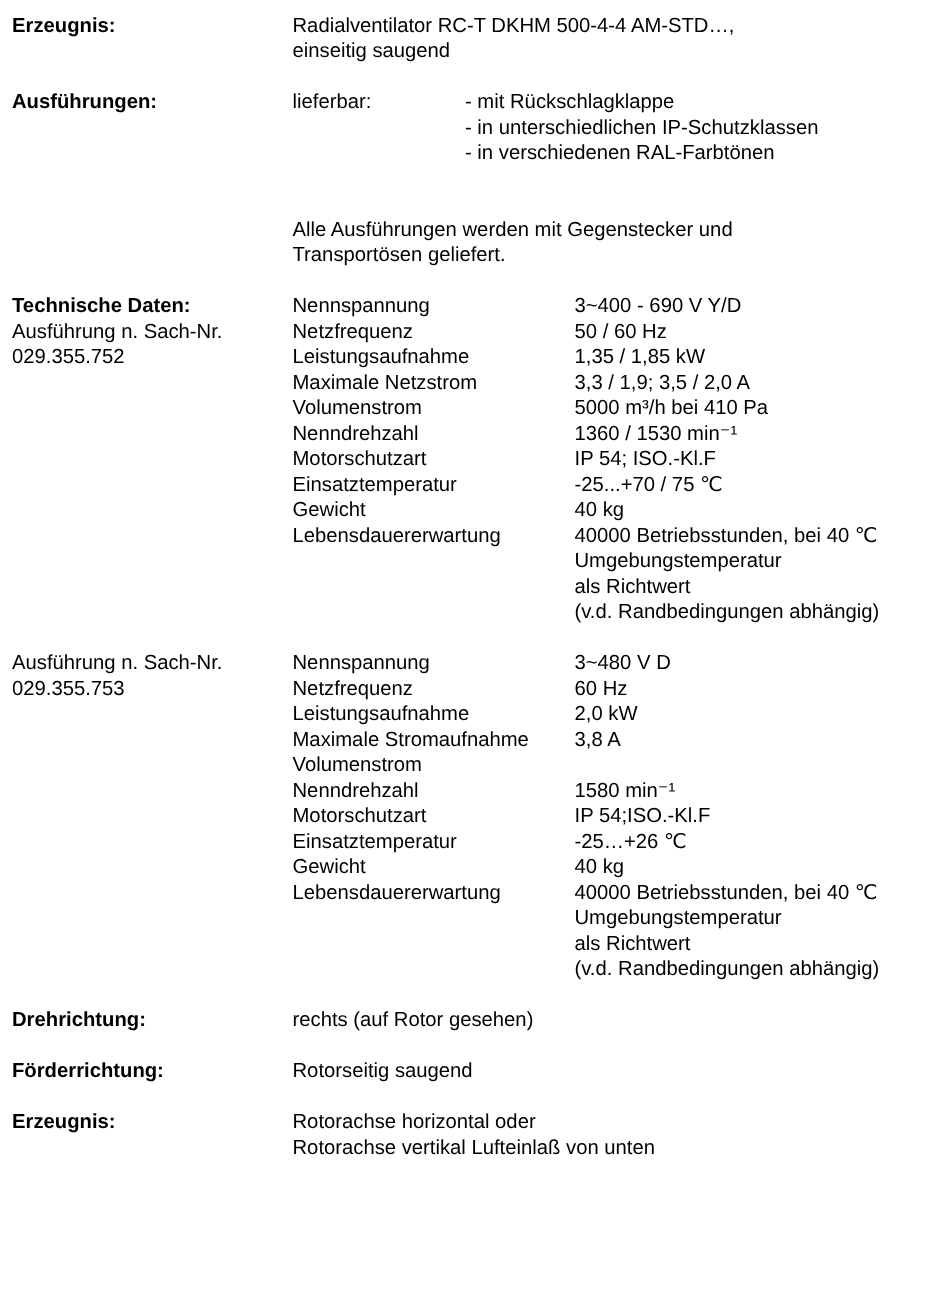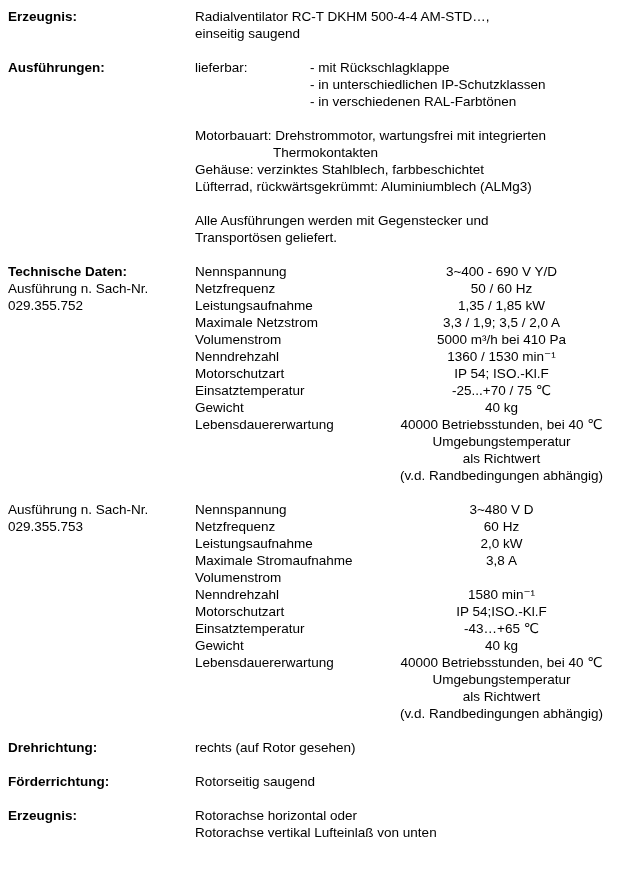--- a/index.html
+++ b/index.html
@@ -24,21 +24,21 @@
   .cols-3 { grid-template-columns: 187px 188px 1fr; }
   .cols-avail { grid-template-columns: 187px 115px 1fr; }
   .label {
     font-weight: bold;
   }
   .pre { white-space: pre-line; }
   .stack span { display: block; }
   .indent-cont { padding-left: 78px; }
   .trow { display: grid; grid-template-columns: 188px 1fr; }
   .tname { }
-  .tvalue { white-space: pre-line; text-align: center; }
+  .tvalue { white-space: pre-line; }
   .listline { display: block; }
 </style>
 </head>
 <body>
 
 <div class="sheet">
 
   <div class="sec first cols-2">
     <div class="label">Erzeugnis:</div>
     <div class="pre">Radialventilator RC-T DKHM 500-4-4 AM-STD…,
@@ -50,26 +50,20 @@
     <div>lieferbar:</div>
     <div>
       <span class="listline">- mit Rückschlagklappe</span>
         <span class="listline">- in unterschiedlichen IP-Schutzklassen</span>
         <span class="listline">- in verschiedenen RAL-Farbtönen</span>
     </div>
   </div>
 
   <div class="sec cols-2">
     <div></div>
-    <div class="stack">
-      <span>Motorbauart: Drehstrommotor, wartungsfrei mit integrierten</span>
-      <span class="indent-cont">Thermokontakten</span>
-      <span>Gehäuse: verzinktes Stahlblech, farbbeschichtet</span>
-      <span>Lüfterrad, rückwärtsgekrümmt: Aluminiumblech (ALMg3)</span>
-    </div>
   </div>
 
   <div class="sec cols-2">
     <div></div>
     <div class="pre">Alle Ausführungen werden mit Gegenstecker und
 Transportösen geliefert.</div>
   </div>
 
   <div class="sec cols-2">
     <div class="stack">
@@ -152,21 +146,21 @@
         <div class="trow">
           <span class="tname">Nenndrehzahl</span>
           <span class="tvalue">1580 min⁻¹</span>
         </div>
         <div class="trow">
           <span class="tname">Motorschutzart</span>
           <span class="tvalue">IP 54;ISO.-Kl.F</span>
         </div>
         <div class="trow">
           <span class="tname">Einsatztemperatur</span>
-          <span class="tvalue">-43…+65 ℃</span>
+          <span class="tvalue">-25…+26 ℃</span>
         </div>
         <div class="trow">
           <span class="tname">Gewicht</span>
           <span class="tvalue">40 kg</span>
         </div>
         <div class="trow">
           <span class="tname">Lebensdauererwartung</span>
           <span class="tvalue">40000 Betriebsstunden, bei 40 ℃
 Umgebungstemperatur
 als Richtwert

